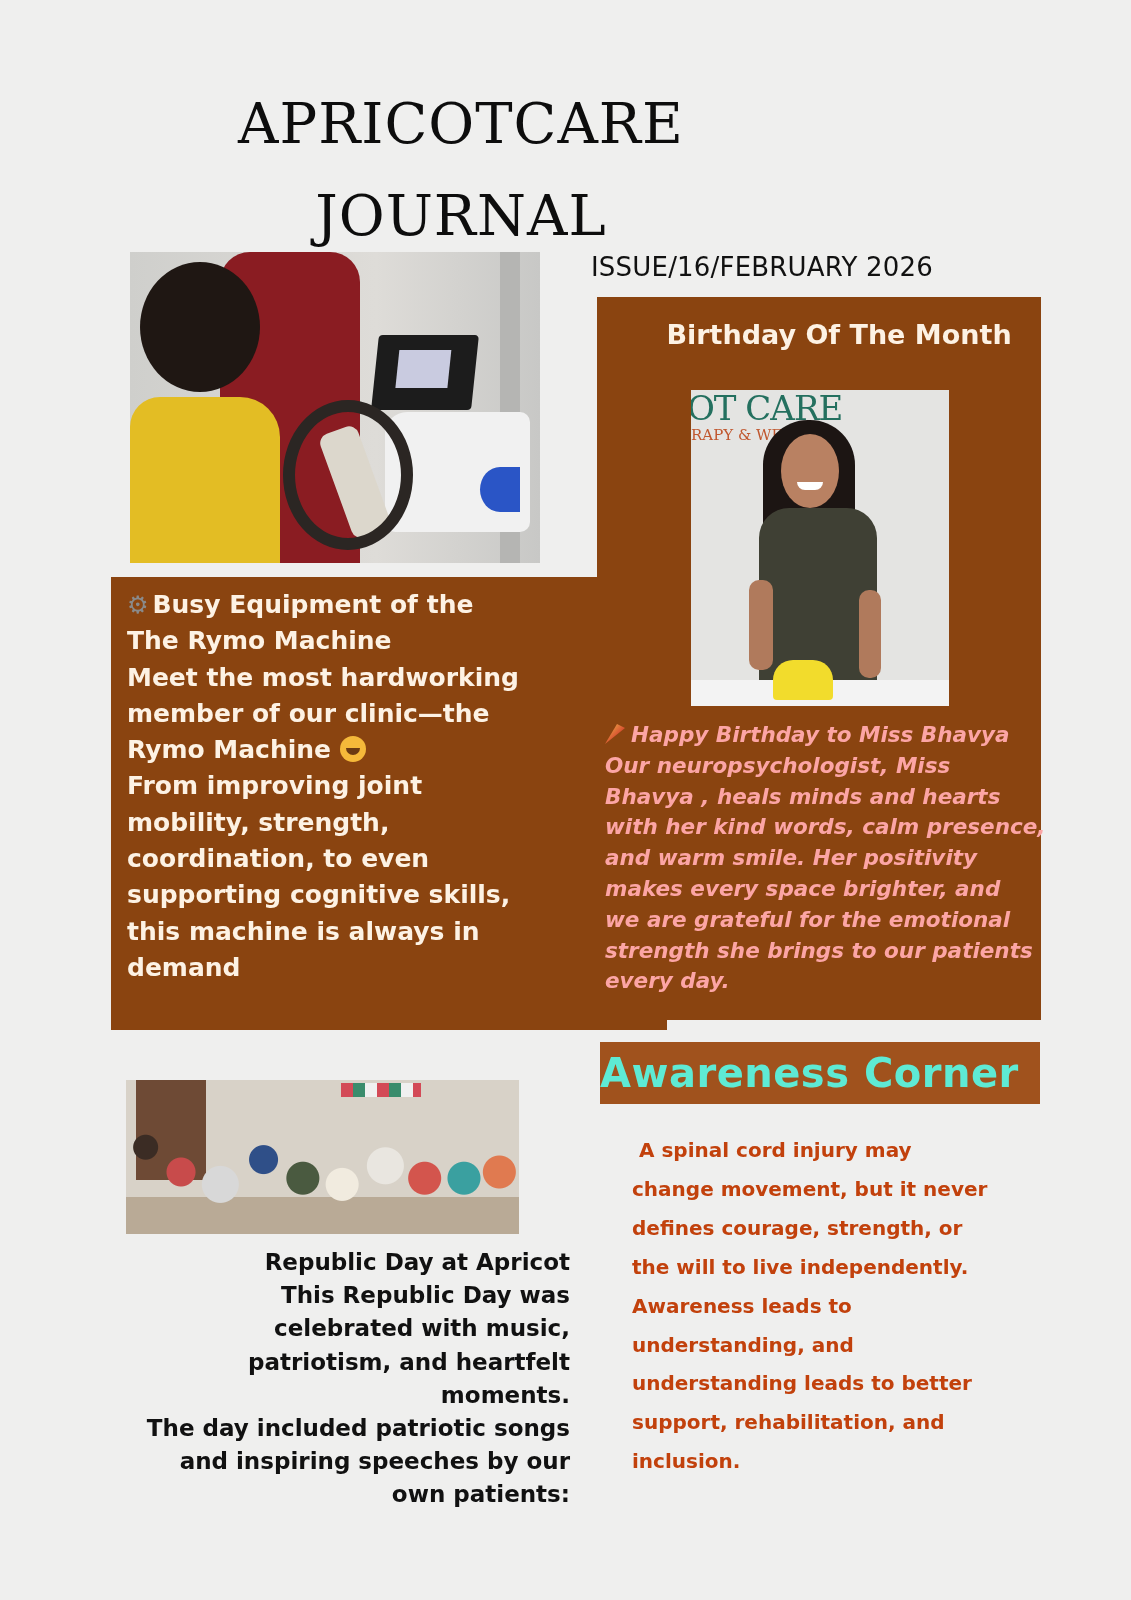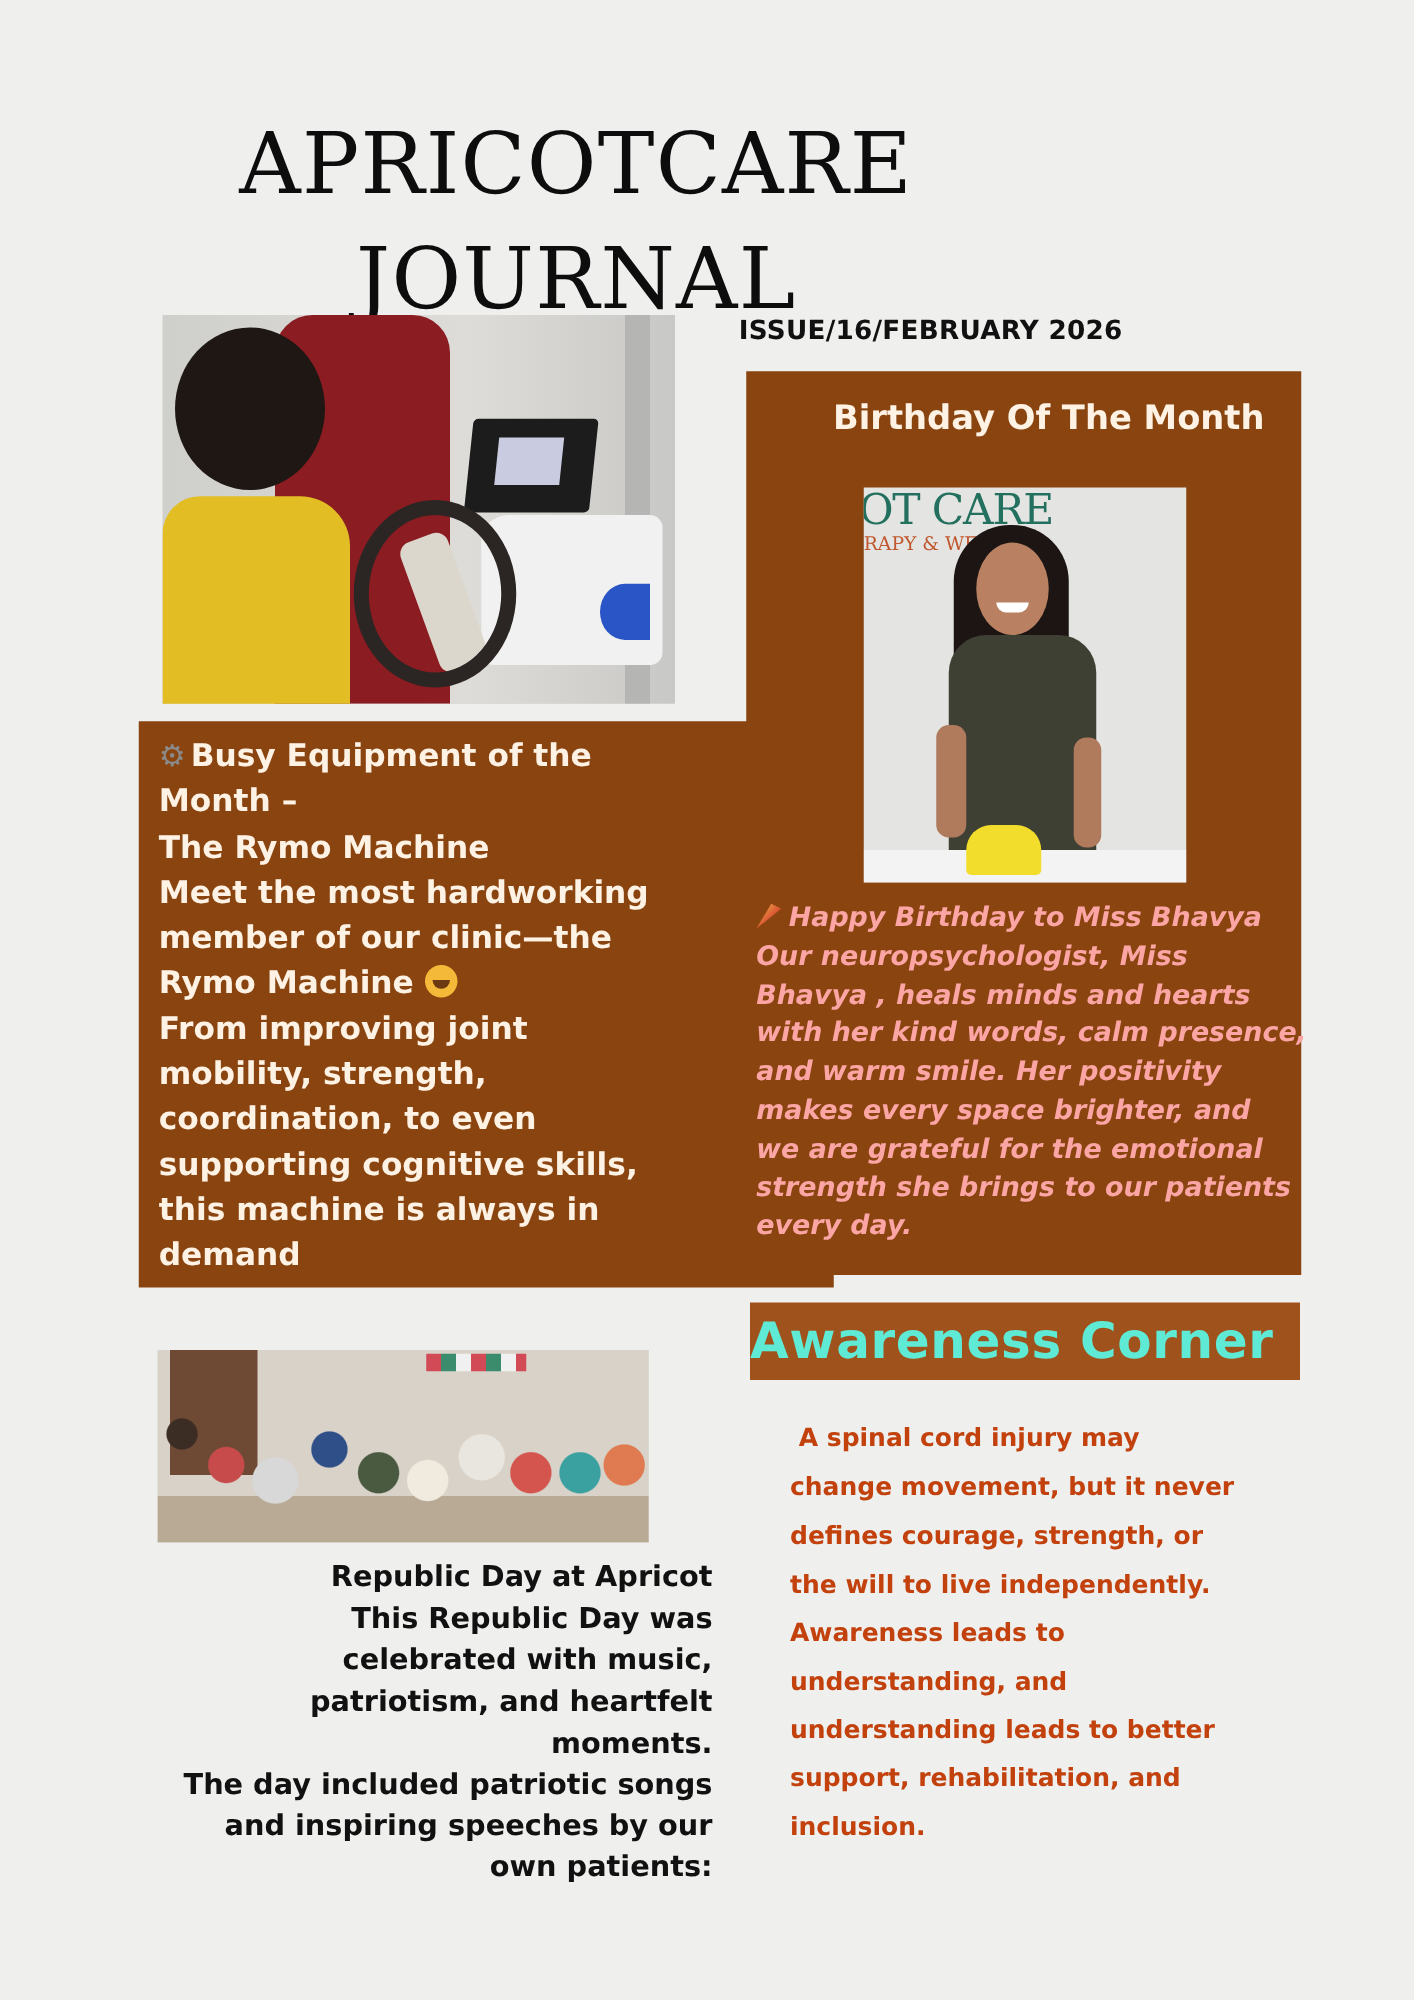--- a/index.html
+++ b/index.html
@@ -7,28 +7,28 @@
     width: 1131px; height: 1600px;
     background: #efefee;
     position: relative; overflow: hidden;
     font-family: "DejaVu Sans", sans-serif;
   }
   .abs { position: absolute; }
   .title {
     left: 0; width: 922px; top: 40px;
     text-align: center;
     font-family: "DejaVu Serif", serif;
-    font-size: 68px; line-height: 92px;
+    font-size: 56px; line-height: 92px;
     color: #0d0d0d; letter-spacing: 1px;
     font-weight: normal;
   }
   .title span { display: block; }
   .issue {
     left: 591px; top: 252px;
-    font-size: 21px; font-weight: bold; color: #111;
+    font-size: 26px; font-weight: normal; color: #111;
     letter-spacing: 0.2px;
   }
   .photo { overflow: hidden; }
   
   .ph1 { left: 130px; top: 252px; width: 410px; height: 311px; background: #d9d8d6; }
   .ph1 .wall { position:absolute; left:0; top:0; width:100%; height:100%; background: linear-gradient(90deg,#cfcfcc 0%,#dedcd8 60%,#c8c8c6 100%); }
   .ph1 .pillar { position:absolute; left:370px; top:0; width:20px; height:100%; background:#b5b5b3; }
   .ph1 .redshirt { position:absolute; left:90px; top:0; width:140px; height:311px; background:#8a1c22; border-radius: 30px 30px 0 0; }
   .ph1 .yellow { position:absolute; left:0; top:145px; width:150px; height:170px; background:#e3bd24; border-radius: 30px 40px 0 0; }
   .ph1 .head { position:absolute; left:10px; top:10px; width:120px; height:130px; background:#1f1713; border-radius: 50%; }
@@ -133,21 +133,20 @@
       <div class="blue"></div>
     </div>
   <div class="yellow"></div>
   <div class="head"></div>
   <div class="spoke"></div>
   <div class="wheel"></div>
 </div>
 
 <div class="abs brownbox equip">
   <span class="line"><span class="gear">⚙</span><span>Busy Equipment of the</span></span>
-  <span class="line">Month –</span>
   <span class="line">The Rymo Machine</span>
   <span class="line">Meet the most hardworking</span>
   <span class="line">member of our clinic—the</span>
   <span class="line"><span>Rymo Machine</span> <span class="emoji"></span></span>
   <span class="line">From improving joint</span>
   <span class="line">mobility, strength,</span>
   <span class="line">coordination, to even</span>
   <span class="line">supporting cognitive skills,</span>
   <span class="line">this machine is always in</span>
   <span class="line">demand</span>

